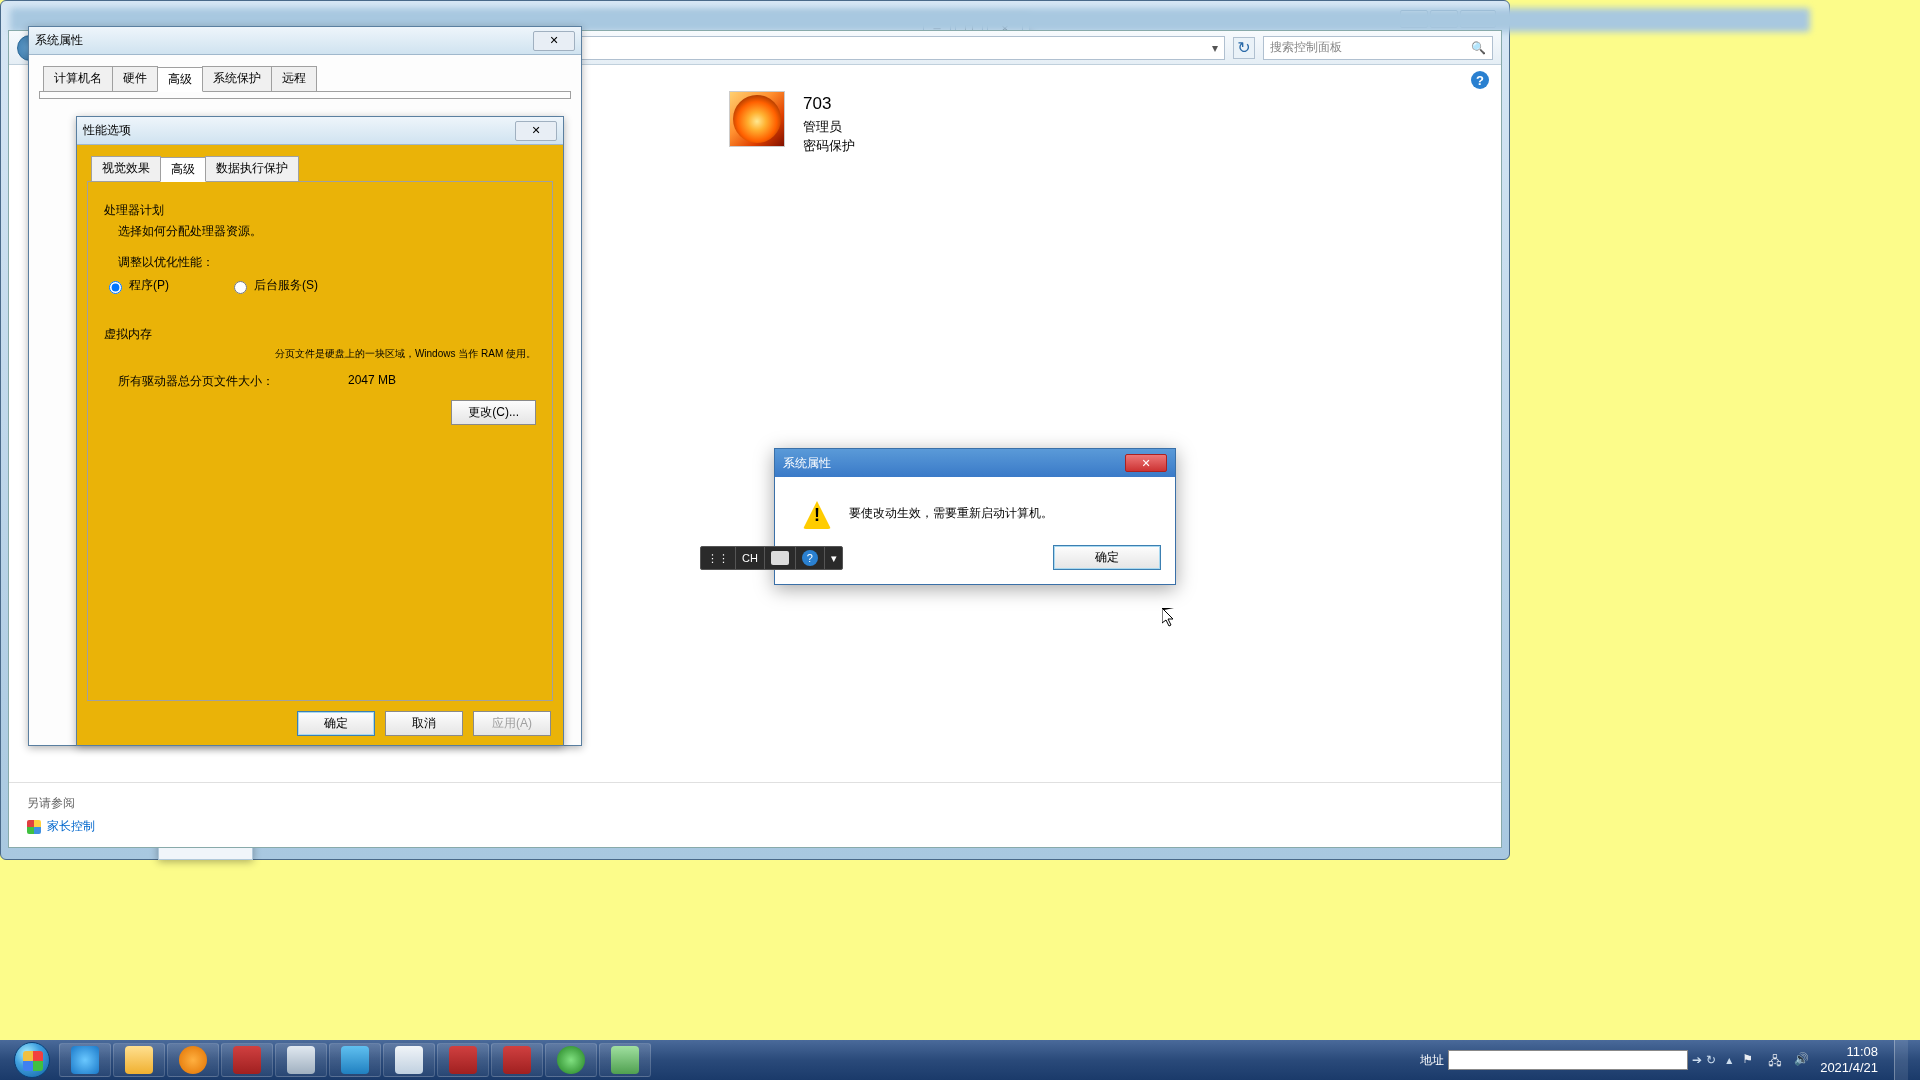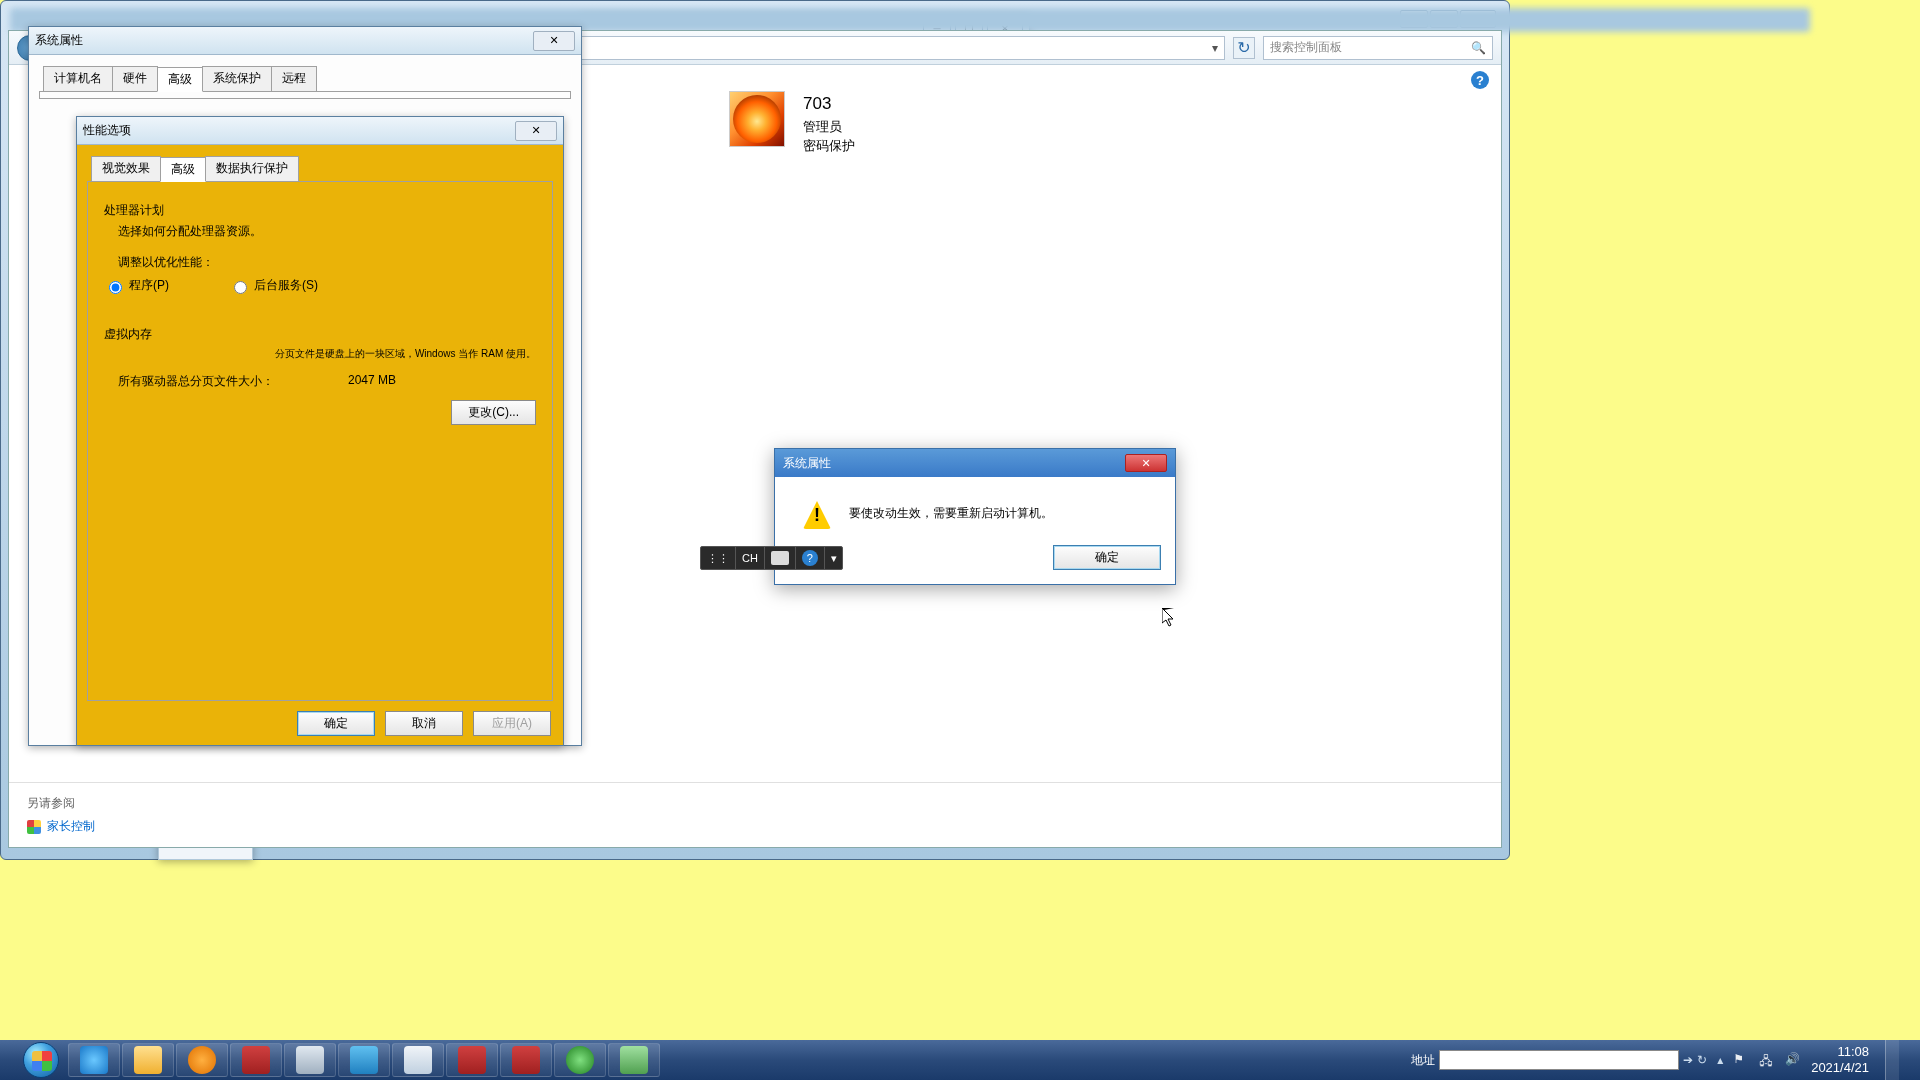--- a/index.html
+++ b/index.html
@@ -57,21 +57,21 @@
 .warnicon::after { content:'!'; position:absolute; left:0; right:0; top:4px; text-align:center; font-weight:bold; font-size:18px; color:#000;}
 .msgbox .mb-btns { padding: 0 14px 14px; display:flex; justify-content:flex-end;}
 
 
 .imebar { position:absolute; display:flex; background:#2a2a2a; border:1px solid #555; border-radius:2px; height:24px; align-items:center;}
 .imebar .seg { padding:0 6px; color:#fff; font-size:11px; border-right:1px solid #555; height:100%; display:flex; align-items:center;}
 .imekey { width:18px; height:14px; background:#ddd; border-radius:2px;}
 .imehelp { width:16px; height:16px; background:#2a80d0; color:#fff; border-radius:50%; font-size:11px; display:flex; align-items:center; justify-content:center;}
 
 
-.taskbar { position:absolute; left:0; right:0; bottom:0; height:40px; background: linear-gradient(to bottom,#4a6a9a 0%,#2a4a7a 50%,#1a3a6a 100%); display:flex; align-items:center; padding:0 15px;}
+.taskbar { position:absolute; left:0; right:0; bottom:0; height:40px; background: linear-gradient(to bottom,#4a6a9a 0%,#2a4a7a 50%,#1a3a6a 100%); display:flex; align-items:center; padding:0 6px;}
 .startbtn { width:52px; height:40px; display:flex; align-items:center; justify-content:center;}
 .orb { width:36px; height:36px; border-radius:50%; background: radial-gradient(circle at 35% 30%,#a8f0ff 0%,#40a0e0 40%,#1060a0 100%); border:1px solid #0a4078; position:relative;}
 .orb::after { content:''; position:absolute; left:8px; top:8px; width:20px; height:20px; background: conic-gradient(#f04040 0 90deg,#40c040 90deg 180deg,#4080f0 180deg 270deg,#f0c040 270deg 360deg); border-radius:3px; transform:rotate(0deg); }
 .tbicon { width:52px; height:34px; margin:0 1px; border:1px solid rgba(255,255,255,0.15); border-radius:3px; background:linear-gradient(to bottom,rgba(255,255,255,0.15),rgba(255,255,255,0.05)); display:flex; align-items:center; justify-content:center;}
 .tbicon .ico { width:28px; height:28px; border-radius:4px; }
 .tray { margin-left:auto; display:flex; align-items:center; gap:10px; color:#fff; font-size:12px; padding-right:6px;}
 .tray .tico { width:16px; height:16px; opacity:0.9;}
 .addr { display:flex; align-items:center; gap:4px; color:#fff; font-size:12px;}
 .addr input { width:240px; height:20px; font-size:11px; border:1px solid #888; background:#fff;}
 .clock { text-align:right; line-height:1.2; font-size:13px; padding-right:6px;}

